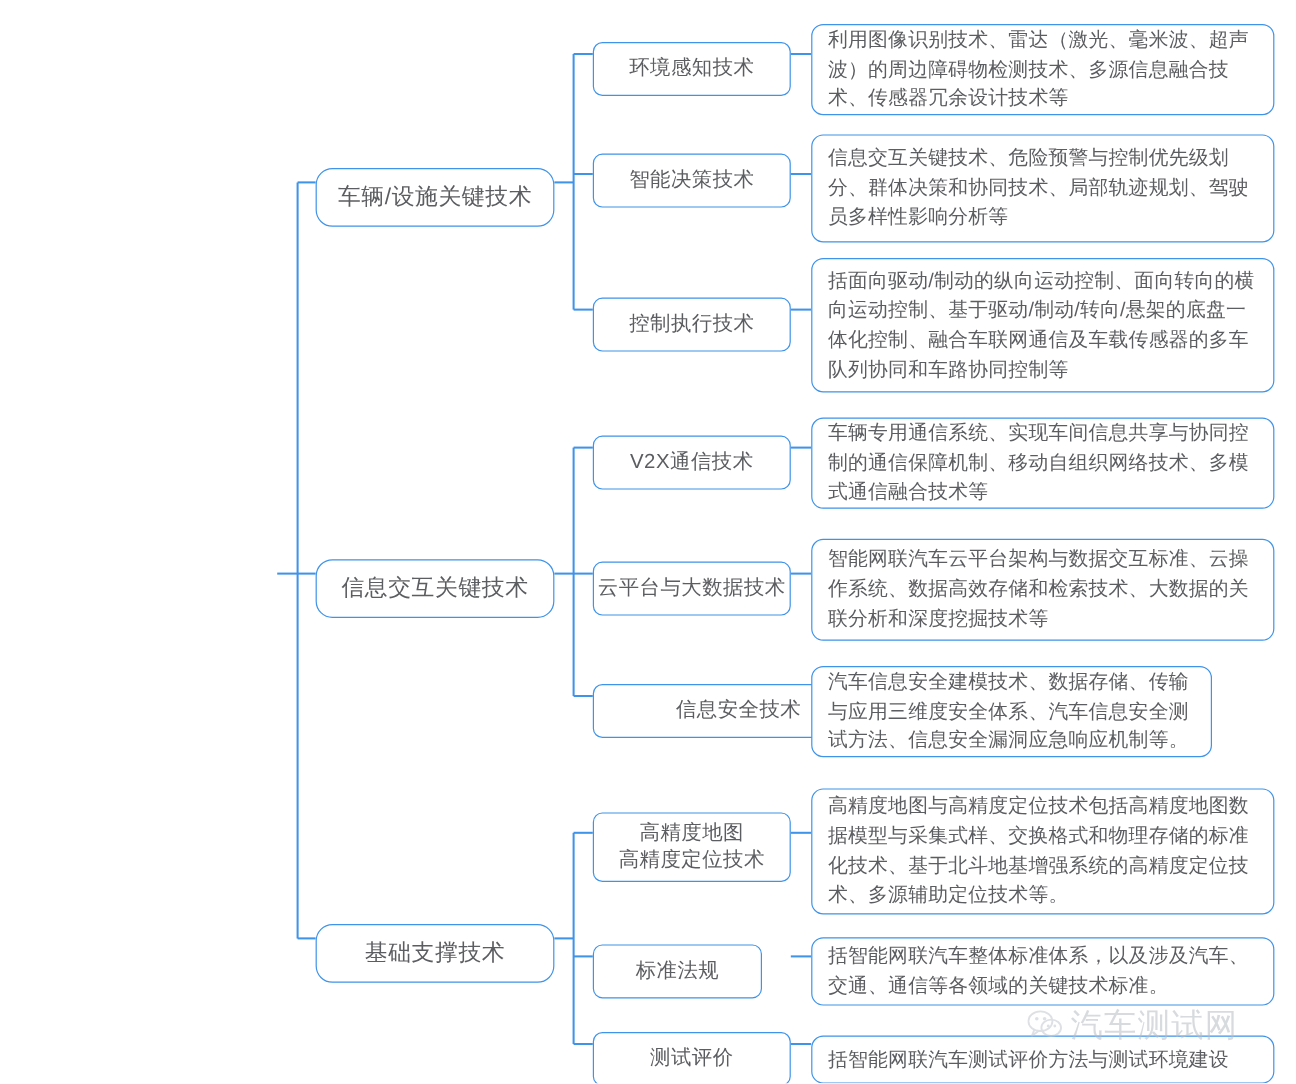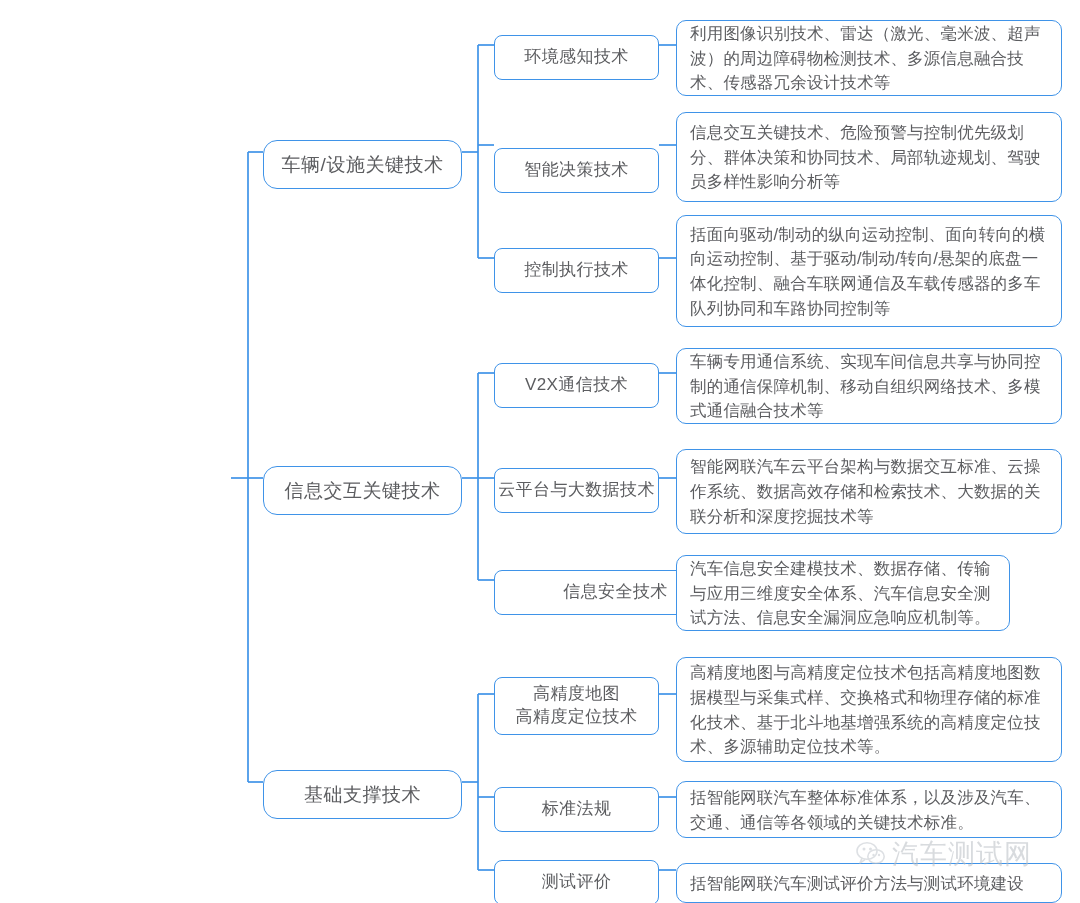--- a/index.html
+++ b/index.html
@@ -152,21 +152,21 @@
     <span>车辆/设施关键技术</span>
   </div>
 
   <div class="node node-l2" style="left:494px; top:23px; width:165px; height:45px;">
     <span>环境感知技术</span>
   </div>
   <div class="node node-leaf" style="left:676px; top:8px; width:386px; height:76px;">
     <span class="leaf-text">利用图像识别技术、雷达（激光、毫米波、超声波）的周边障碍物检测技术、多源信息融合技术、传感器冗余设计技术等</span>
   </div>
 
-  <div class="node node-l2" style="left:494px; top:136px; width:165px; height:45px;">
+  <div class="node node-l2" style="left:494px; top:116px; width:165px; height:45px;">
     <span>智能决策技术</span>
   </div>
   <div class="node node-leaf" style="left:676px; top:100px; width:386px; height:90px;">
     <span class="leaf-text">信息交互关键技术、危险预警与控制优先级划分、群体决策和协同技术、局部轨迹规划、驾驶员多样性影响分析等</span>
   </div>
 
   <div class="node node-l2" style="left:494px; top:236px; width:165px; height:45px;">
     <span>控制执行技术</span>
   </div>
   <div class="node node-leaf" style="left:676px; top:203px; width:386px; height:112px;">
@@ -203,21 +203,21 @@
   </div>
 
   <div class="node node-l2" style="left:494px; top:665px; width:165px; height:58px;">
     <span>高精度地图
 高精度定位技术</span>
   </div>
   <div class="node node-leaf" style="left:676px; top:645px; width:386px; height:105px;">
     <span class="leaf-text">高精度地图与高精度定位技术包括高精度地图数据模型与采集式样、交换格式和物理存储的标准化技术、基于北斗地基增强系统的高精度定位技术、多源辅助定位技术等。</span>
   </div>
 
-  <div class="node node-l2" style="left:494px; top:775px; width:165px; height:45px;">
+  <div class="node node-l2" style="left:494px; top:775px; width:141px; height:45px;">
     <span>标准法规</span>
   </div>
   <div class="node node-leaf" style="left:676px; top:769px; width:386px; height:57px;">
     <span class="leaf-text">括智能网联汽车整体标准体系，以及涉及汽车、交通、通信等各领域的关键技术标准。</span>
   </div>
 
   <div class="node node-l2" style="left:494px; top:848px; width:165px; height:45px;">
     <span>测试评价</span>
   </div>
   <div class="node node-leaf" style="left:676px; top:851px; width:386px; height:40px;">

